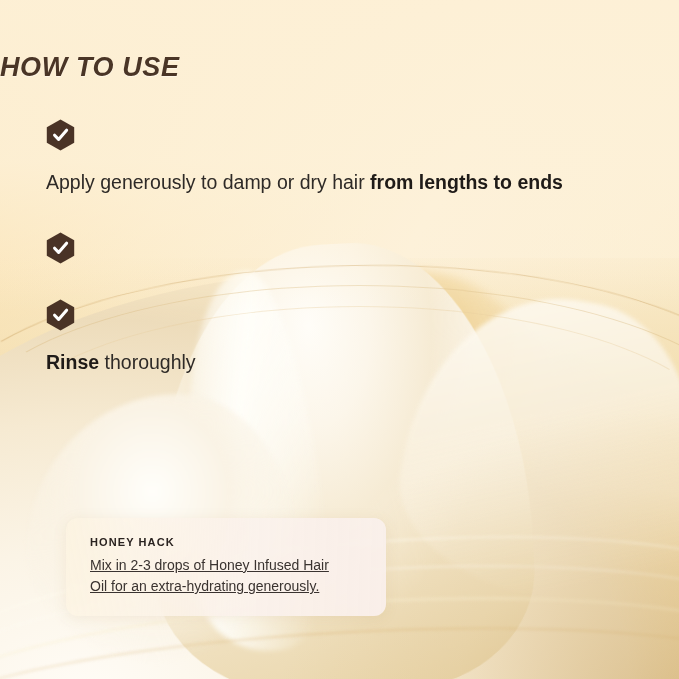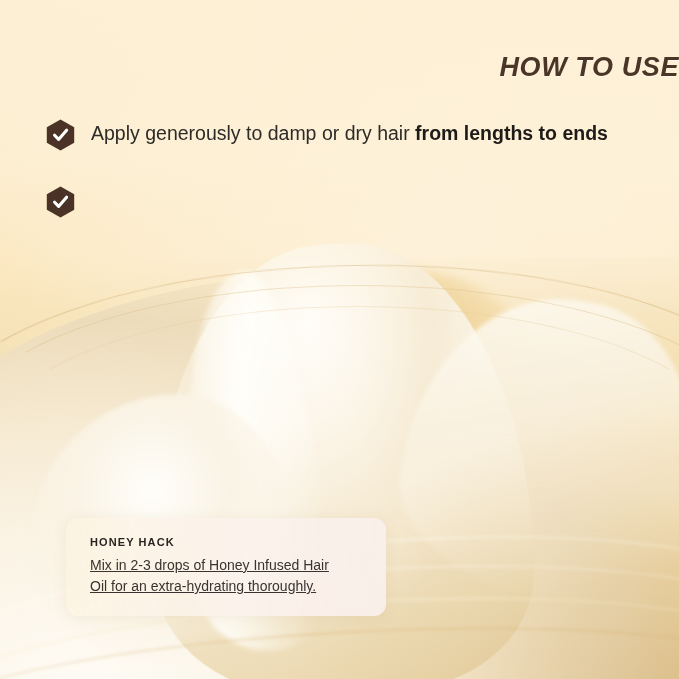--- a/index.html
+++ b/index.html
@@ -131,39 +131,40 @@
     position:absolute; left:0; right:0; top:0; height:46%;
     background: linear-gradient(180deg, rgba(253,240,214,.96) 0%, rgba(253,241,216,.82) 52%, rgba(253,242,220,0) 100%);
   }
 
   
   .content { position:absolute; inset:0; }
 
   .page-title {
     position:absolute;
     left:0; right:0; top:52px;
-    text-align:right;
+    text-align:left;
     font-size: 27px;
     font-weight: 700;
     font-style: italic;
     letter-spacing: .6px;
     color: #4A3526;
     text-shadow: 0 1px 1px rgba(255,255,255,.5);
   }
 
   .steps {
     position:absolute;
     left: 46px; top: 118px; width: 580px;
   }
 
   .step {
     display:flex;
     align-items:flex-start;
     gap: 16px;
     margin-bottom: 34px;
+    flex-direction: column;
   }
   .step:last-child { margin-bottom:0; }
 
   .check-hex {
     flex: 0 0 auto;
     width: 29px;
     height: 32px;
     position: relative;
     margin-top: 1px;
   }
@@ -247,23 +248,34 @@
 
       <div class="step">
         <span class="check-hex">
           <svg viewBox="0 0 29 32" aria-hidden="true">
             <polygon points="14.5,0.6 28.2,8.3 28.2,23.7 14.5,31.4 0.8,23.7 0.8,8.3" fill="#4A3326"></polygon>
             <path d="M8.6 16.2 L12.6 20.4 L20.6 11.2" fill="none" stroke="#FFFFFF" stroke-width="3.1" stroke-linecap="round" stroke-linejoin="round"></path>
           </svg>
         </span>
       </div>
 
+      <div class="step">
+        <span class="check-hex">
+          <svg viewBox="0 0 29 32" aria-hidden="true">
+            <polygon points="14.5,0.6 28.2,8.3 28.2,23.7 14.5,31.4 0.8,23.7 0.8,8.3" fill="#4A3326"></polygon>
+            <path d="M8.6 16.2 L12.6 20.4 L20.6 11.2" fill="none" stroke="#FFFFFF" stroke-width="3.1" stroke-linecap="round" stroke-linejoin="round"></path>
+          </svg>
+        </span>
+        <div class="step-text">
+          <span></span><b>Rinse</b><span> thoroughly</span>
+        </div>
+      </div>
 
     </div>
 
     <div class="hack-card">
       <div class="hack-title">HONEY HACK</div>
       <div class="hack-line">Mix in 2-3 drops of Honey Infused Hair</div>
-      <div class="hack-line">Oil for an extra-hydrating thoroughly.</div>
+      <div class="hack-line">Oil for an extra-hydrating generously.</div>
     </div>
 
   </div>
 </div>
 
 </body></html>

